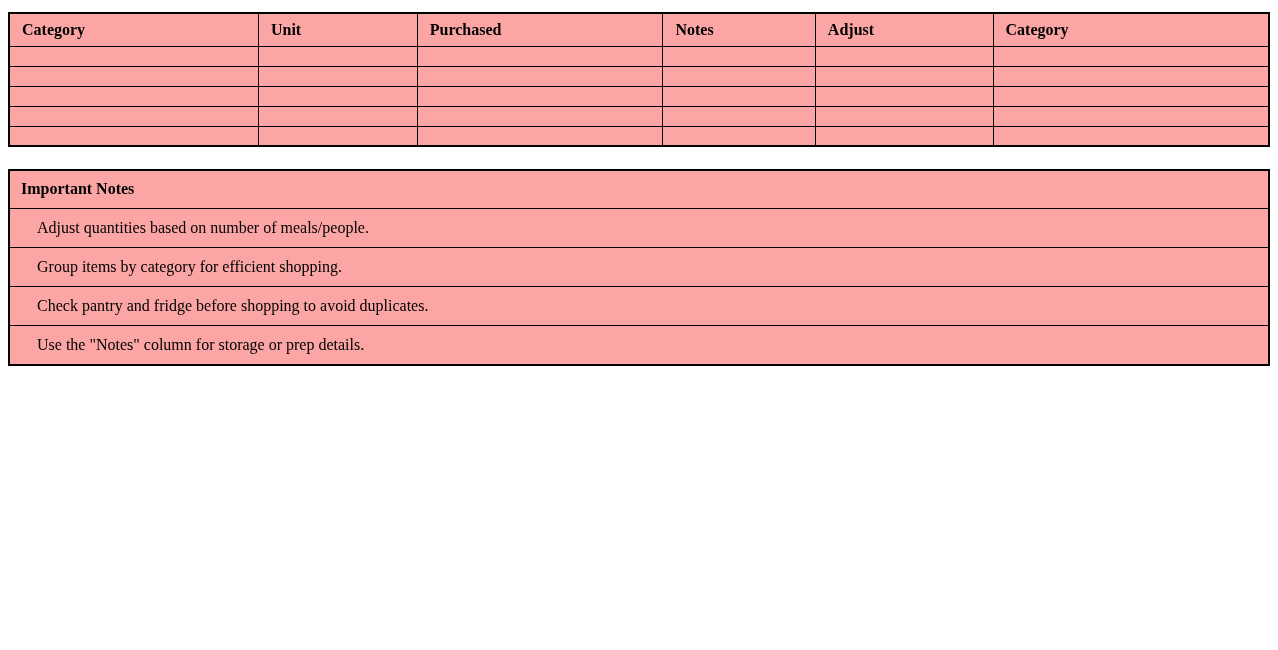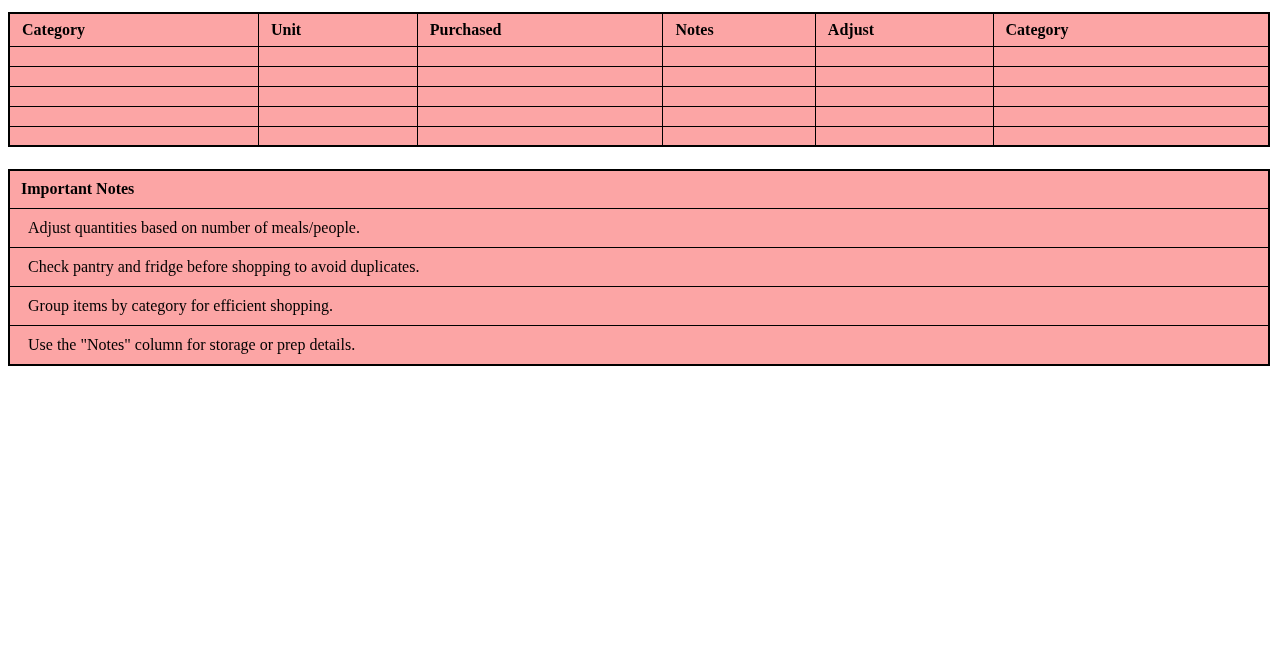--- a/index.html
+++ b/index.html
@@ -49,21 +49,21 @@
   .col-notes     { width: 14.1%; }
   .col-purchased { width: 21.9%; }
 
   
   .notes-table th {
     font-weight: bold;
     padding: 8px 11px;
     height: 38px;
   }
   .notes-table td {
-    padding: 10px 18px;
+    padding: 10px 27px;
     height: 38px;
   }
 </style>
 </head>
 <body>
 
 <table class="shopping-table">
   <colgroup>
     <col class="col-category">
     <col class="col-item">
@@ -130,22 +130,22 @@
   <thead>
     <tr>
       <th>Important Notes</th>
     </tr>
   </thead>
   <tbody>
     <tr>
       <td>Adjust quantities based on number of meals/people.</td>
     </tr>
     <tr>
-      <td>Check pantry and fridge before shopping to avoid duplicates.</td>
+      <td>Group items by category for efficient shopping.</td>
     </tr>
     <tr>
-      <td>Group items by category for efficient shopping.</td>
+      <td>Check pantry and fridge before shopping to avoid duplicates.</td>
     </tr>
     <tr>
       <td>Use the "Notes" column for storage or prep details.</td>
     </tr>
   </tbody>
 </table>
 
 </body></html>

